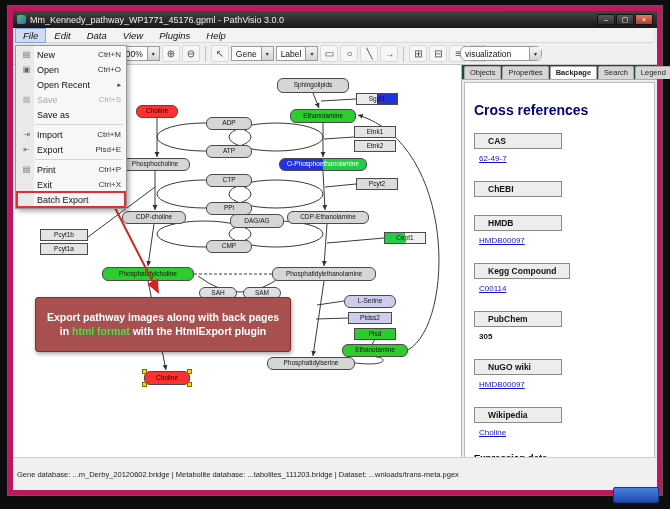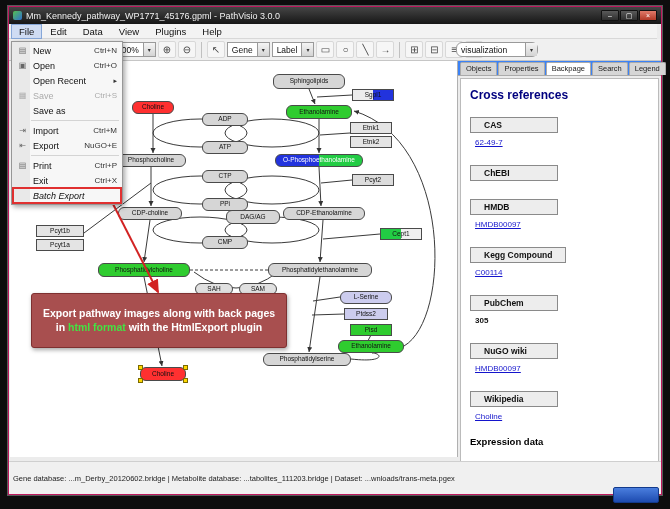--- a/index.html
+++ b/index.html
@@ -1,27 +1,27 @@
 <!DOCTYPE html>
 <html><head>
 <meta charset="utf-8">
 <style>
   *{margin:0;padding:0;box-sizing:border-box;}
   html,body{background:#000;}
   .screen{position:relative;width:670px;height:509px;background:#0d0d0d;font-family:"Liberation Sans",sans-serif;overflow:hidden;}
-  .window{position:absolute;left:8px;top:6px;width:654px;height:489px;background:#ececec;border:1px solid #be185d;box-shadow:0 0 0 1px #5a5a5a;}
+  .window{position:absolute;left:8px;top:6px;width:654px;height:489px;background:#ececec;border:5px solid #be185d;box-shadow:0 0 0 1px #5a5a5a;}
   
   .titlebar{position:absolute;left:0;top:0;right:0;height:17px;background:linear-gradient(#454545,#161616);color:#f0f0f0;font-size:9px;display:flex;align-items:center;padding:0 4px;}
   .win-icon{width:9px;height:9px;background:linear-gradient(135deg,#55c04f,#2f6fd0);margin-right:4px;border-radius:2px;flex:none;}
   .win-title{white-space:nowrap;overflow:hidden;}
   .win-btns{margin-left:auto;display:flex;gap:1px;}
   .win-btn{width:18px;height:11px;font-size:7px;line-height:10px;text-align:center;color:#fff;background:linear-gradient(#5a5a5a,#2e2e2e);border:1px solid #111;border-radius:1px;}
   .win-btn.close{background:linear-gradient(#e07a6a,#b33a28);}
   
-  .menubar{position:absolute;left:0;top:17px;right:4px;height:15px;background:#f3f3f3;border-bottom:1px solid #d8d8d8;display:flex;font-size:9.5px;align-items:center;padding-left:2px;}
+  .menubar{position:absolute;left:0;top:17px;right:4px;height:15px;background:#f3f3f3;border-bottom:1px solid #d8d8d8;display:flex;font-size:9.5px;align-items:center;padding-left:2px;font-style:italic;}
   .menu{padding:1px 7px;color:#111;border:1px solid transparent;}
   .menu.active{background:#cfdcf3;border:1px solid #86a7d8;}
   
   .toolbar{position:absolute;left:0;top:32px;right:0;height:22px;background:#f0f0f0;border-bottom:1px solid #c6c6c6;display:flex;align-items:center;gap:2px;padding:0 4px;font-size:9px;}
   .tbtn{width:18px;height:17px;border:1px solid #d8d8d8;background:#f6f6f6;display:flex;align-items:center;justify-content:center;font-size:10px;color:#444;border-radius:2px;flex:none;}
   .tbtn.dis{color:#b5b5b5;}
   .tsep{width:1px;height:16px;background:#c0c0c0;margin:0 3px;flex:none;}
   .tlabel{color:#222;font-size:8.5px;margin:0 2px;flex:none;}
   .combo{display:flex;align-items:center;border:1px solid #9a9a9a;background:#fff;height:15px;font-size:8.5px;flex:none;}
   .combo .cval{padding:0 4px;color:#111;white-space:nowrap;}
@@ -34,41 +34,41 @@
   .node{position:absolute;border:1px solid #4a4a4a;display:flex;align-items:center;justify-content:center;font-size:6.5px;color:#111;text-align:center;line-height:1;overflow:visible;}
   .node.met{border-radius:6px;}
   .node.gene{border-radius:0;}
   .handle{position:absolute;width:5px;height:5px;background:#ffd800;border:1px solid #7a6a00;z-index:3;}
   .handle.lt{left:-3px;top:-3px;}.handle.rt{right:-3px;top:-3px;}
   .handle.lb{left:-3px;bottom:-3px;}.handle.rb{right:-3px;bottom:-3px;}
   .callout{position:absolute;left:21px;top:232px;width:256px;height:55px;background:#a84f4f;border:1px solid #7e3030;border-radius:3px;z-index:30;color:#fff;font-weight:bold;font-size:10.5px;text-align:center;display:flex;align-items:center;justify-content:center;padding:3px 10px;line-height:1.3;box-shadow:1px 2px 4px rgba(0,0,0,.35);}
   .callout .green{color:#43e243;}
   
   .sidepanel{position:absolute;left:449px;top:54px;right:0;bottom:14px;background:#ececec;}
-  .tabs{display:flex;height:15px;padding:1px 0 0 2px;gap:1px;background:#3b82f6;border-bottom:1px solid #aaa;}
+  .tabs{display:flex;height:15px;padding:1px 0 0 2px;gap:1px;background:#14532d;border-bottom:1px solid #aaa;}
   .tab{font-size:7.5px;padding:1px 5px;background:#d6d6d6;border:1px solid #aaa;border-bottom:none;border-radius:2px 2px 0 0;color:#222;white-space:nowrap;}
-  .tab.active{background:#fff;font-weight:normal;}
+  .tab.active{background:#fff;font-weight:bold;}
   .backpage{position:absolute;left:2px;right:2px;top:17px;bottom:2px;background:#fff;border:1px solid #bbb;overflow:hidden;padding:9px 9px;}
-  .bp-title{color:#00007f;font-weight:bold;font-size:12px;margin-bottom:12px;}
+  .bp-title{color:#00007f;font-weight:bold;font-size:14px;margin-bottom:12px;margin-top:10px;}
   .bp-section{margin-bottom:15px;}
   .bp-head{display:inline-block;min-width:88px;border:1px solid #8a8a8a;background:#ededed;font-size:8.5px;font-weight:bold;padding:2px 13px;color:#111;}
   .bp-link{display:block;color:#1414cc;text-decoration:underline;font-size:8px;margin:5px 0 0 5px;}
   .bp-val{display:block;color:#111;font-size:8px;margin:5px 0 0 5px;font-weight:bold;}
   .bp-footer{font-weight:bold;font-size:9.5px;margin-top:2px;color:#000;}
   
   .statusbar{position:absolute;left:0;bottom:0;right:0;height:14px;background:#f0f0f0;border-top:1px solid #cfcfcf;font-size:7.5px;color:#222;display:flex;align-items:center;padding:16px 4px;white-space:nowrap;overflow:hidden;}
   
   .filemenu{position:absolute;left:2px;top:34px;width:112px;background:linear-gradient(90deg,#e9e9e9 0,#e9e9e9 18px,#f7f7f7 18px);border:1px solid #979797;box-shadow:2px 2px 5px rgba(0,0,0,.35);z-index:50;padding:1px;}
   .mi{display:flex;align-items:center;height:15px;font-size:9px;padding:0 4px 0 2px;position:relative;}
   .mic{width:15px;font-size:8px;text-align:center;color:#666;flex:none;}
   .mil{flex:1;padding-left:3px;color:#111;white-space:nowrap;}
   .mis{color:#333;font-size:8px;margin-left:4px;}
   .msub{font-size:7px;color:#333;margin-left:2px;}
   .mi.dis .mil,.mi.dis .mis,.mi.dis .mic{color:#ababab;}
-  .mi.hl{outline:2px solid #e03030;outline-offset:-1px;font-style:italic;}
+  .mi.hl{outline:2px solid #e03030;outline-offset:-1px;}
   .msep{height:1px;background:#d4d4d4;margin:2px 2px 2px 18px;}
   
   .overlay-svg{position:absolute;left:0;top:0;width:670px;height:509px;z-index:40;pointer-events:none;}
   .taskbar-frag{position:absolute;left:613px;top:487px;width:46px;height:16px;background:linear-gradient(#4a7ede,#1d4bb0);border:1px solid #123a8c;border-radius:2px;z-index:5;}
 </style>
 </head>
 <body>
 
 <div class="screen">
   <div class="window">
@@ -351,21 +351,21 @@
         </div>
         <div class="msep"></div>
         <div class="mi">
           <span class="mic">⇥</span>
           <span class="mil">Import</span>
           <span class="mis">Ctrl+M</span>
         </div>
         <div class="mi">
           <span class="mic">⇤</span>
           <span class="mil">Export</span>
-          <span class="mis">NuGO+E</span>
+          <span class="mis">Pisd+E</span>
         </div>
         <div class="msep"></div>
         <div class="mi">
           <span class="mic">▤</span>
           <span class="mil">Print</span>
           <span class="mis">Ctrl+P</span>
         </div>
         <div class="mi">
           <span class="mic"></span>
           <span class="mil">Exit</span>

